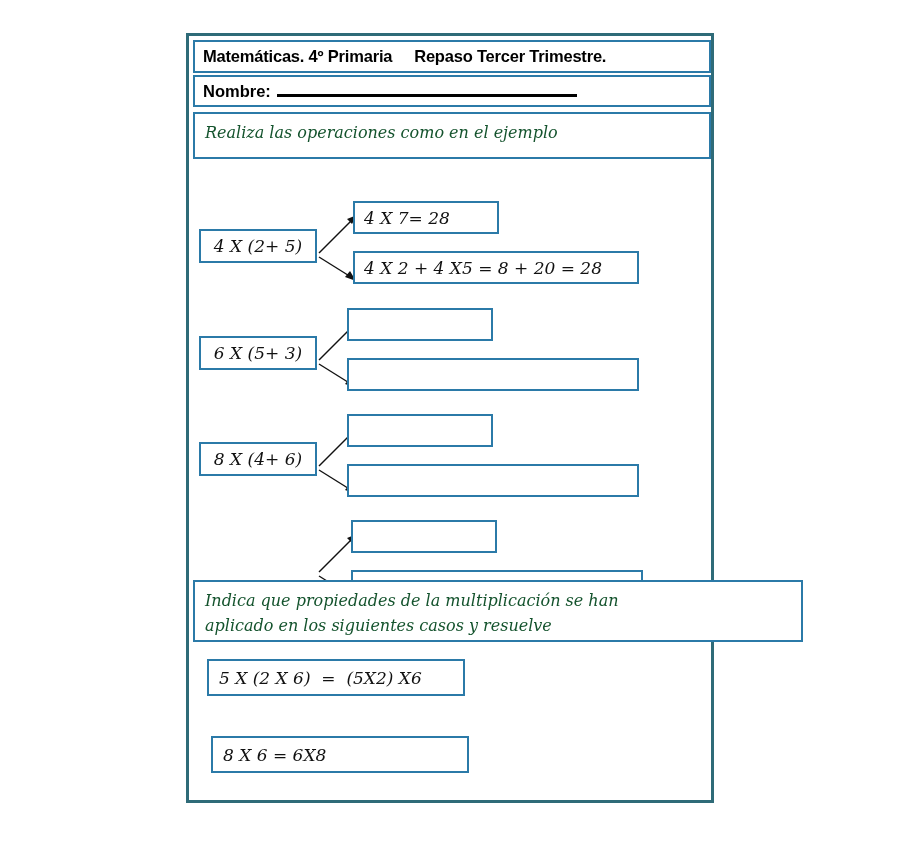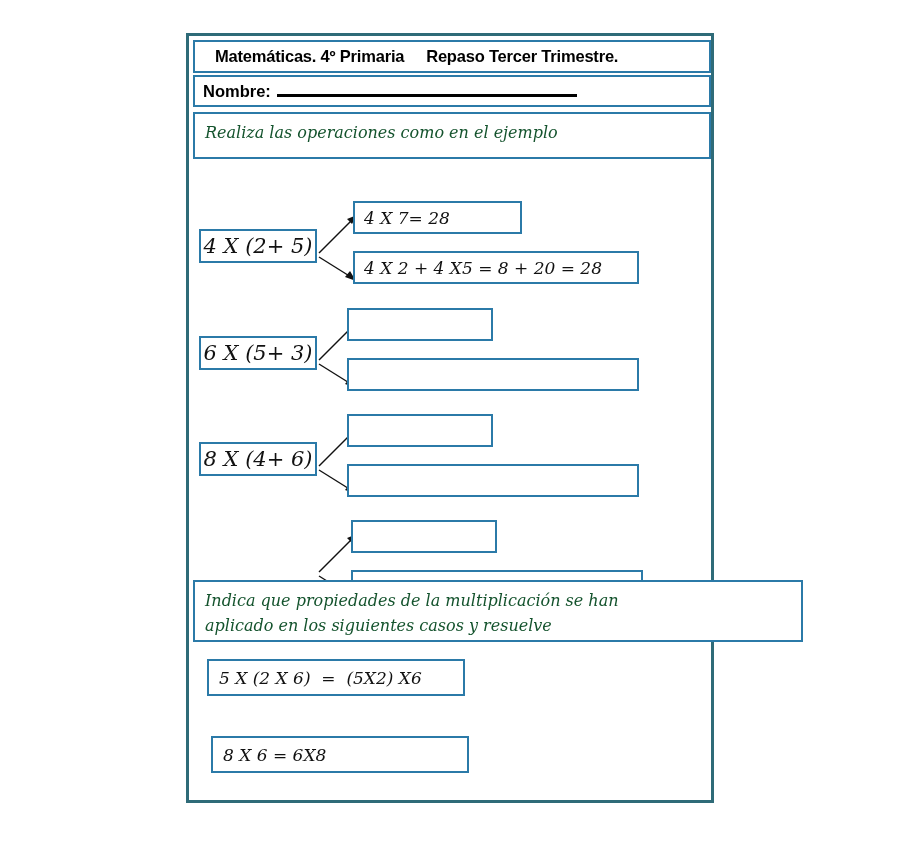--- a/index.html
+++ b/index.html
@@ -36,21 +36,21 @@
   }
 
   
   .hdr-title {
     left: 4px;
     top: 4px;
     width: 518px;
     height: 33px;
     display: flex;
     align-items: center;
-    padding-left: 20px;
+    padding-left: 8px;
     font-weight: bold;
     font-size: 16.5px;
     color: #000;
     letter-spacing: -0.2px;
     white-space: pre;
   }
   .hdr-name {
     left: 4px;
     top: 39px;
     width: 518px;
@@ -101,21 +101,21 @@
     width: 528px;
   }
   .operand {
     position: absolute;
     height: 34px;
     display: flex;
     align-items: center;
     justify-content: center;
     font-family: "DejaVu Serif", serif;
     font-style: italic;
-    font-size: 21px;
+    font-size: 17px;
     color: #111;
     white-space: pre;
   }
   .answer {
     position: absolute;
     height: 33px;
     display: flex;
     align-items: center;
     padding-left: 9px;
     font-family: "DejaVu Serif", serif;
@@ -163,21 +163,21 @@
   <div class="row" style="top:165px; height:90px;">
     <div class="box operand" style="left:10px; top:28px; width:118px;">
       <span>4 X (2+ 5)</span>
     </div>
     <svg class="arrows" style="left:128px; top:10px;" width="42" height="74">
       <line x1="2" y1="42" x2="36" y2="8" stroke="#111" stroke-width="1.4"></line>
       <polygon points="40,4 30,8 35,13" fill="#111"></polygon>
       <line x1="2" y1="46" x2="34" y2="66" stroke="#111" stroke-width="1.4"></line>
       <polygon points="39,70 28,66 33,60" fill="#111"></polygon>
     </svg>
-    <div class="box answer" style="left:164px; top:0px; width:169px;">
+    <div class="box answer" style="left:164px; top:0px; width:146px;">
       <span>4 X 7= 28</span>
     </div>
     <div class="box answer" style="left:164px; top:50px; width:286px;">
       <span>4 X 2 + 4 X5 = 8 + 20 = 28</span>
     </div>
   </div>
 
   <div class="row" style="top:272px; height:90px;">
     <div class="box operand" style="left:10px; top:28px; width:118px;">
       <span>6 X (5+ 3)</span>

